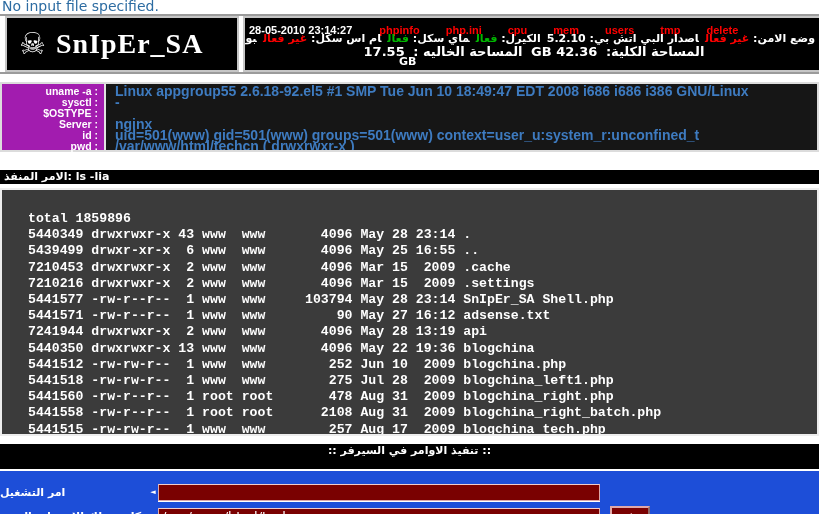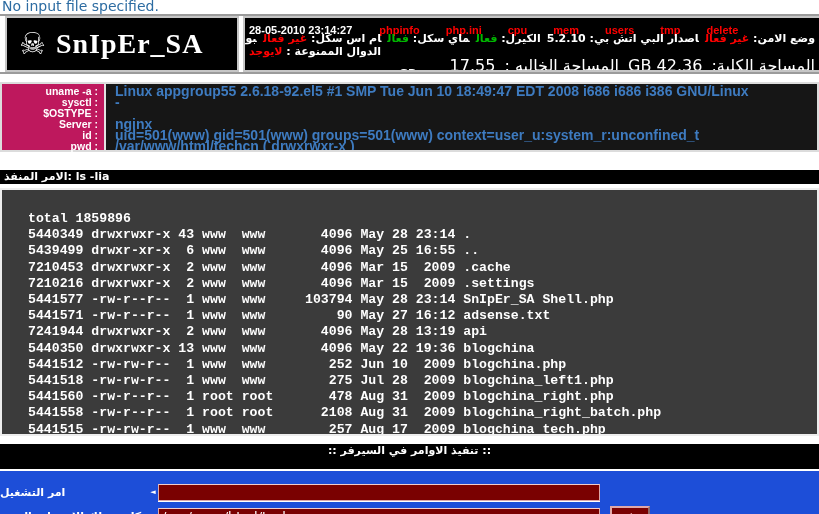--- a/index.html
+++ b/index.html
@@ -27,30 +27,30 @@
               font-family:"Liberation Sans", sans-serif; }
   .info-line2 { direction:rtl; text-align:right; white-space:nowrap; height:12px;
                 font-size:11px; font-weight:bold; color:#fff; margin-top:1px; }
   .info-line2 .pair { margin-left:6px; }
   .st-on  { color:#00b800; }
   .st-off { color:#ff0000; }
   .st-plain { color:#ffffff; }
   .info-line3 { direction:rtl; text-align:left; height:11px; font-size:11px;
                 font-weight:bold; color:#fff; margin-top:1px; white-space:nowrap; }
   .val-red { color:#ff0000; }
-  .info-line4 { direction:rtl; text-align:right; height:11px; font-size:16px;
-                font-weight:normal; color:#fff; white-space:nowrap; }
+  .info-line4 { direction:rtl; text-align:center; height:11px; font-size:13px;
+                font-weight:bold; color:#fff; white-space:nowrap; }
   .info-line4 span { margin-left:4px; }
   .info-line5 { direction:rtl; text-align:left; height:11px; font-size:11px;
                 font-weight:bold; color:#fff; padding-left:150px; }
 
   
   .sysinfo { margin-top:8px; height:70px; display:flex; border:2px solid #dcdcdc;
              background:#161616; }
-  .sys-labels { width:104px; background:#be185d; border-right:2px solid #e2e2e2;
+  .sys-labels { width:104px; background:#a21caf; border-right:2px solid #e2e2e2;
                 padding:2px 6px 0 0; flex:none; }
   .sys-labels div { color:#fff; text-align:right; font-weight:bold; font-size:10.5px;
                     height:11px; line-height:11px;
                     font-family:"Liberation Sans", sans-serif; white-space:nowrap; }
   .sys-values { flex:1; padding:2px 0 0 9px; overflow:hidden; }
   .sys-values div { color:#3e7bc0; font-weight:bold; font-size:14px; height:11px;
                     line-height:11px; white-space:nowrap;
                     font-family:"Liberation Sans", sans-serif; }
 
   
@@ -96,24 +96,20 @@
   <div class="logo-box">
     <span class="skull">☠</span>
     <span class="logo-title">SnIpEr_SA</span>
   </div>
   <div class="info-box">
     <div class="info-line1">
       <span class="hdr-date">28-05-2010 23:14:27</span>
       <span id="hdr-links"><span class="hdr-link">phpinfo</span><span class="hdr-link">php.ini</span><span class="hdr-link">cpu</span><span class="hdr-link">mem</span><span class="hdr-link">users</span><span class="hdr-link">tmp</span><span class="hdr-link">delete</span></span>
     </div>
     <div class="info-line2" id="status-line"><span class="pair"><span>وضع الامن: </span><span class="st-off">غير فعال</span></span><span class="pair"><span>اصدار البي اتش بي: </span><span class="st-plain">5.2.10</span></span><span class="pair"><span>الكيرل: </span><span class="st-on">فعال</span></span><span class="pair"><span>ماي سكل: </span><span class="st-on">فعال</span></span><span class="pair"><span>ام اس سكل: </span><span class="st-off">غير فعال</span></span><span class="pair"><span>بوست قري سكل: </span></span></div>
-    <div class="info-line3">
-      <span>الدوال الممنوعة :</span>
-      <span class="val-red">لايوجد</span>
-    </div>
     <div class="info-line4">
       <span>المساحة الكلية:</span>
       <span>42.36 GB</span>
       <span>المساحة الخاليه :</span>
       <span>17.55</span>
     </div>
     <div class="info-line5">GB</div>
   </div>
 </div>
 

